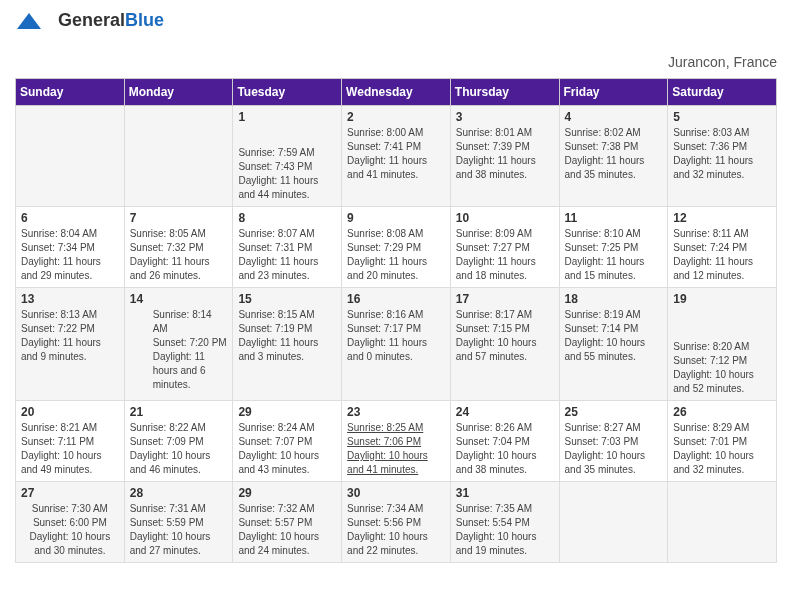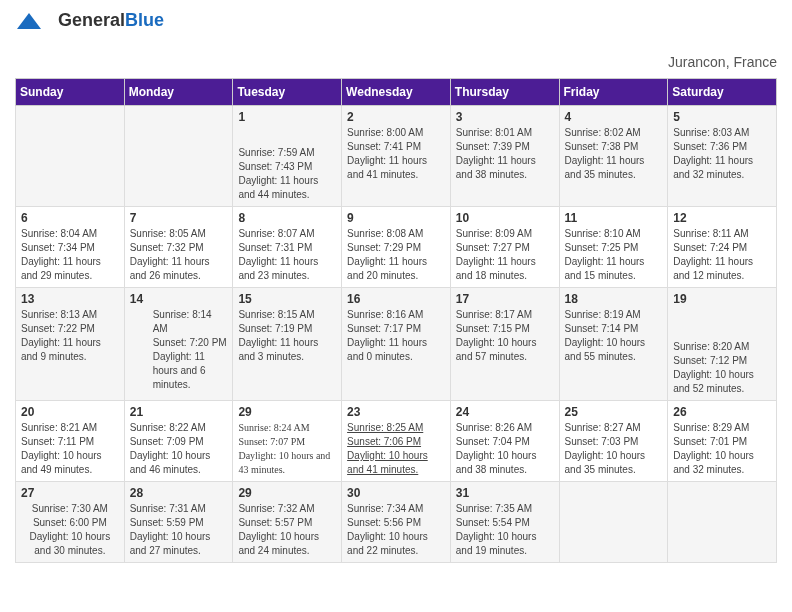--- a/index.html
+++ b/index.html
@@ -248,21 +248,21 @@
 Daylight: 10 hours and 49 minutes.</div>
         </td>
         <td>
           <span class="day-number">21</span>
           <div class="cell-info" style="white-space: pre-line;">Sunrise: 8:22 AM
 Sunset: 7:09 PM
 Daylight: 10 hours and 46 minutes.</div>
         </td>
         <td>
           <span class="day-number">29</span>
-          <div class="cell-info" style="white-space: pre-line; font-family: Liberation Serif, serif;">Sunrise: 8:24 AM
+          <div class="cell-info" style="white-space: pre-line;">Sunrise: 8:24 AM
 Sunset: 7:07 PM
 Daylight: 10 hours and 43 minutes.</div>
         </td>
         <td>
           <span class="day-number">23</span>
           <div class="cell-info" style="white-space: pre-line; text-decoration: underline;">Sunrise: 8:25 AM
 Sunset: 7:06 PM
 Daylight: 10 hours and 41 minutes.</div>
         </td>
         <td>

